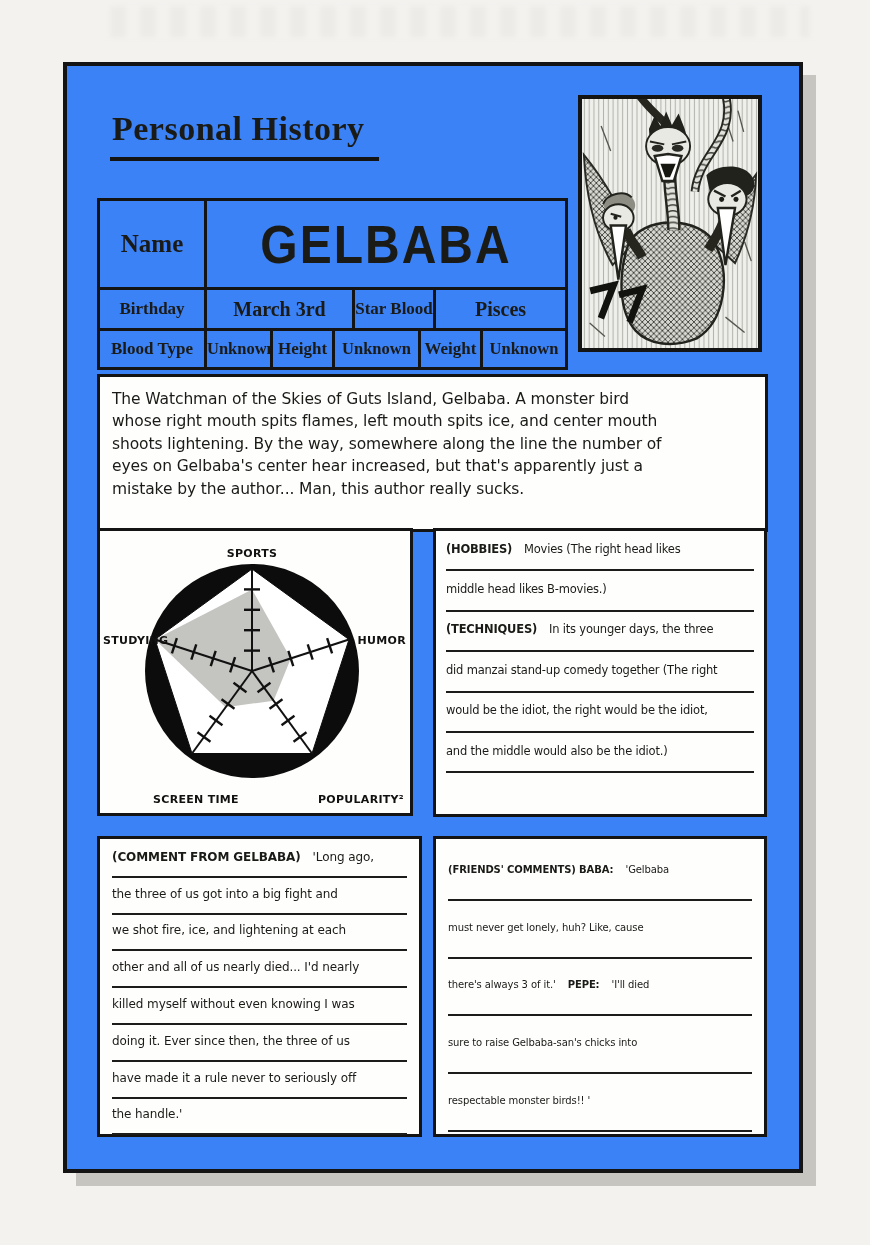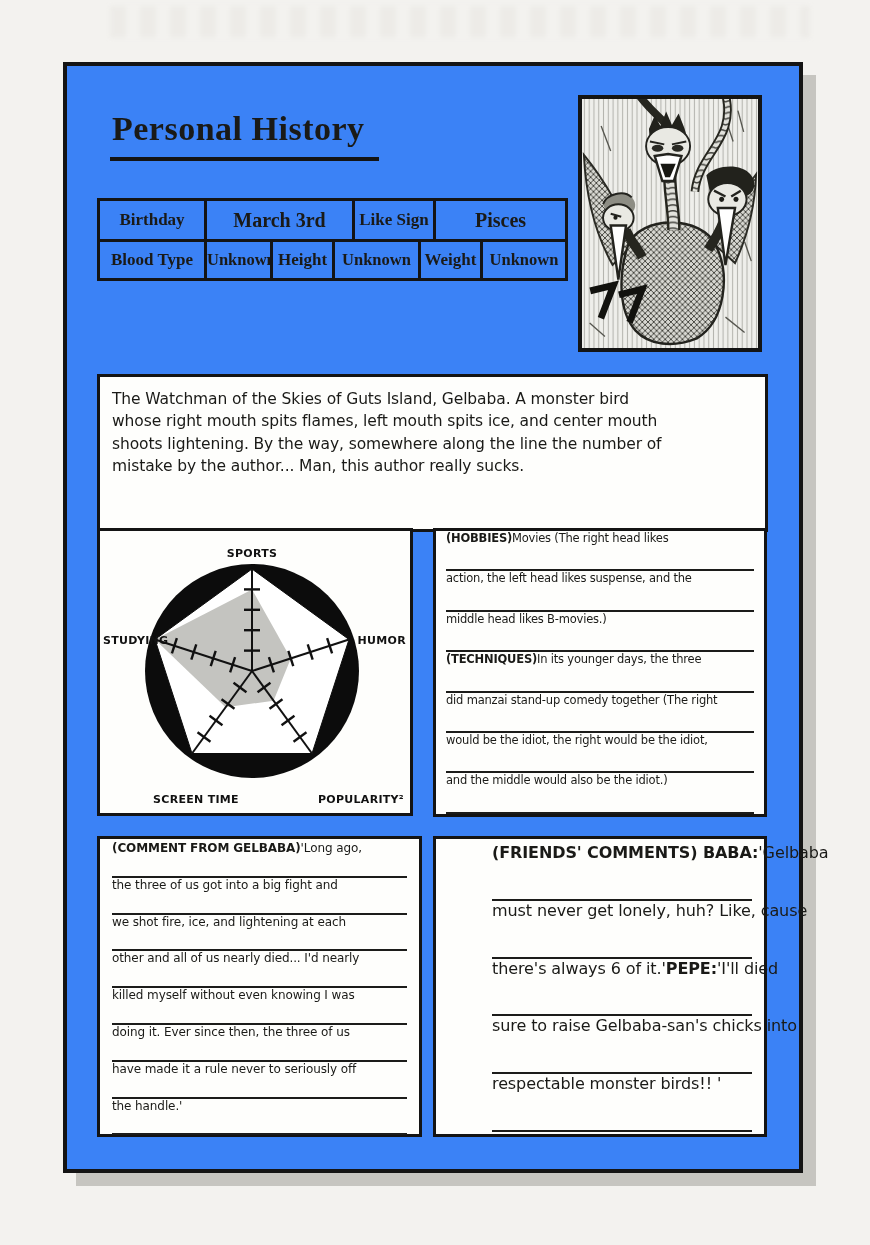--- a/index.html
+++ b/index.html
@@ -62,24 +62,24 @@
   .bio-box{left:30px;top:308px;width:671px;height:158px;padding:8px 10px 0 12px;}
   .bio-box .line{height:22.5px;font-size:15.5px;white-space:nowrap;letter-spacing:-.1px;}
   .radar-box{left:30px;top:462px;width:316px;height:288px;}
   .radar-box svg{display:block;width:100%;height:100%;}
   #radar-svg text{font-family:"DejaVu Sans",sans-serif;font-weight:bold;font-size:11px;fill:#111;letter-spacing:.3px;}
   .hobby-box{left:366px;top:462px;width:334px;height:289px;padding:0 10px 0 10px;}
   .hobby-box .line{height:40.4px;font-size:11.5px;letter-spacing:-.2px;}
   .comment-box{left:30px;top:770px;width:325px;height:301px;padding:2px 12px 0 12px;}
   .comment-box .line{height:36.8px;font-size:12px;letter-spacing:-.1px;}
   .friends-box{left:366px;top:770px;width:334px;height:301px;padding:4px 12px 0 12px;}
-  .friends-box .line{height:57.8px;font-size:16px;letter-spacing:-.1px;margin-left:44px;}
+  .friends-box .line{height:57.8px;font-size:10px;letter-spacing:-.1px;}
   .ruled .line{
-    display:flex;align-items:flex-start;white-space:nowrap;
-    border-bottom:2px solid #1c1c1a;padding-bottom:3px;box-sizing:border-box;
+    display:flex;align-items:center;white-space:nowrap;
+    border-bottom:2px solid #1c1c1a;padding-bottom:3px;box-sizing:border-box;gap:12px;
   }
   .bio-box .line{display:flex;align-items:flex-end;}
   .b{font-weight:bold;}
 </style>
 </head>
 <body>
 
 <div class="scan-smudge"></div>
 
 <div class="page">
@@ -147,32 +147,46 @@
         <path d="M30 131 L46 131 L38 187 Z" fill="#ffffff" stroke="#23231e" stroke-width="2.5"></path>
       </g>
       <g fill="none" stroke="#12120e" stroke-width="7" stroke-linecap="square">
         <path d="M12 198 L33 193 L21 224"></path>
         <path d="M42 202 L63 197 L51 228"></path>
       </g>
     </svg>
   </div>
 
   <div class="info-table">
+    <table class="r1">
+      <colgroup>
+          <col style="width:107px">
+          <col style="width:361px">
+        </colgroup>
+      <tbody>
+          <tr>
+        <td class="lbl" style="font-size:25px">Name</td>
+        <td>
+              <div class="bigname">GELBABA</div>
+            </td>
+      </tr>
+    </tbody>
+      </table>
     <table class="r2">
       <colgroup>
           <col style="width:107px">
           <col style="width:148px">
           <col style="width:81px">
           <col style="width:132px">
         </colgroup>
       <tbody>
           <tr>
         <td class="lbl">Birthday</td>
         <td class="val">March 3rd</td>
-        <td class="lbl">Like Sign</td>
+        <td class="lbl">Star Blood</td>
         <td class="val">Pisces</td>
       </tr>
     </tbody>
       </table>
     <table class="r3">
       <colgroup>
           <col style="width:107px">
           <col style="width:66px">
           <col style="width:62px">
           <col style="width:86px">
@@ -194,20 +208,23 @@
 
   <div class="box bio-box">
       <div class="line">
         <span>The Watchman of the Skies of Guts Island, Gelbaba. A monster bird</span>
       </div>
       <div class="line">
         <span>whose right mouth spits flames, left mouth spits ice, and center mouth</span>
       </div>
       <div class="line">
         <span>shoots lightening. By the way, somewhere along the line the number of</span>
+      </div>
+      <div class="line">
+        <span>eyes on Gelbaba's center hear increased, but that's apparently just a</span>
       </div>
       <div class="line">
         <span>mistake by the author... Man, this author really sucks.</span>
       </div>
     </div>
 
   <div class="box radar-box">
     <svg id="radar-svg" viewBox="0 0 310 282">
         <circle cx="152" cy="140" r="107" fill="#0c0c0c"></circle>
         <polygon points="152.0,38.0 249.0,108.5 212.0,222.5 92.0,222.5 55.0,108.5" fill="#ffffff" stroke="#0c0c0c" stroke-width="1"></polygon>
@@ -244,23 +261,20 @@
         <text x="3" y="112.5" text-anchor="start">STUDYING</text>
       </svg>
   </div>
 
   <div class="box ruled hobby-box">
       <div class="line">
         <span class="b">(HOBBIES) </span>
         <span>Movies (The right head likes</span>
       </div>
       <div class="line">
-        <span>action, the left head likes suspense, and the</span>
-      </div>
-      <div class="line">
         <span>middle head likes B-movies.)</span>
       </div>
       <div class="line">
         <span class="b">(TECHNIQUES) </span>
         <span>In its younger days, the three</span>
       </div>
       <div class="line">
         <span>did manzai stand-up comedy together (The right</span>
       </div>
       <div class="line">
@@ -301,21 +315,21 @@
 
   <div class="box ruled friends-box">
       <div class="line">
         <span class="b">(FRIENDS' COMMENTS) BABA: </span>
         <span>'Gelbaba</span>
       </div>
       <div class="line">
         <span>must never get lonely, huh? Like, cause</span>
       </div>
       <div class="line">
-        <span>there's always 6 of it.' </span>
+        <span>there's always 3 of it.' </span>
         <span class="b">PEPE: </span>
         <span>'I'll died</span>
       </div>
       <div class="line">
         <span>sure to raise Gelbaba-san's chicks into</span>
       </div>
       <div class="line">
         <span>respectable monster birds!! '</span>
       </div>
     </div>

